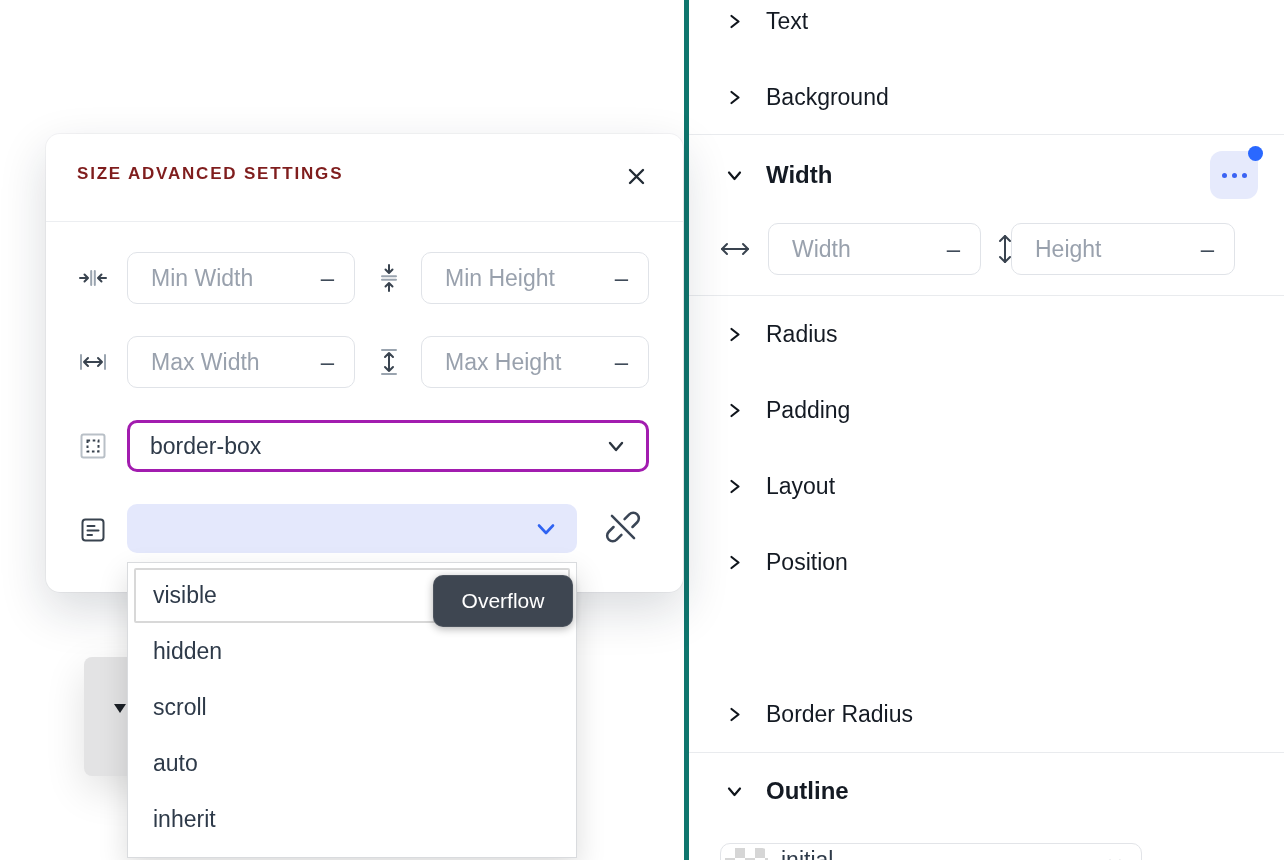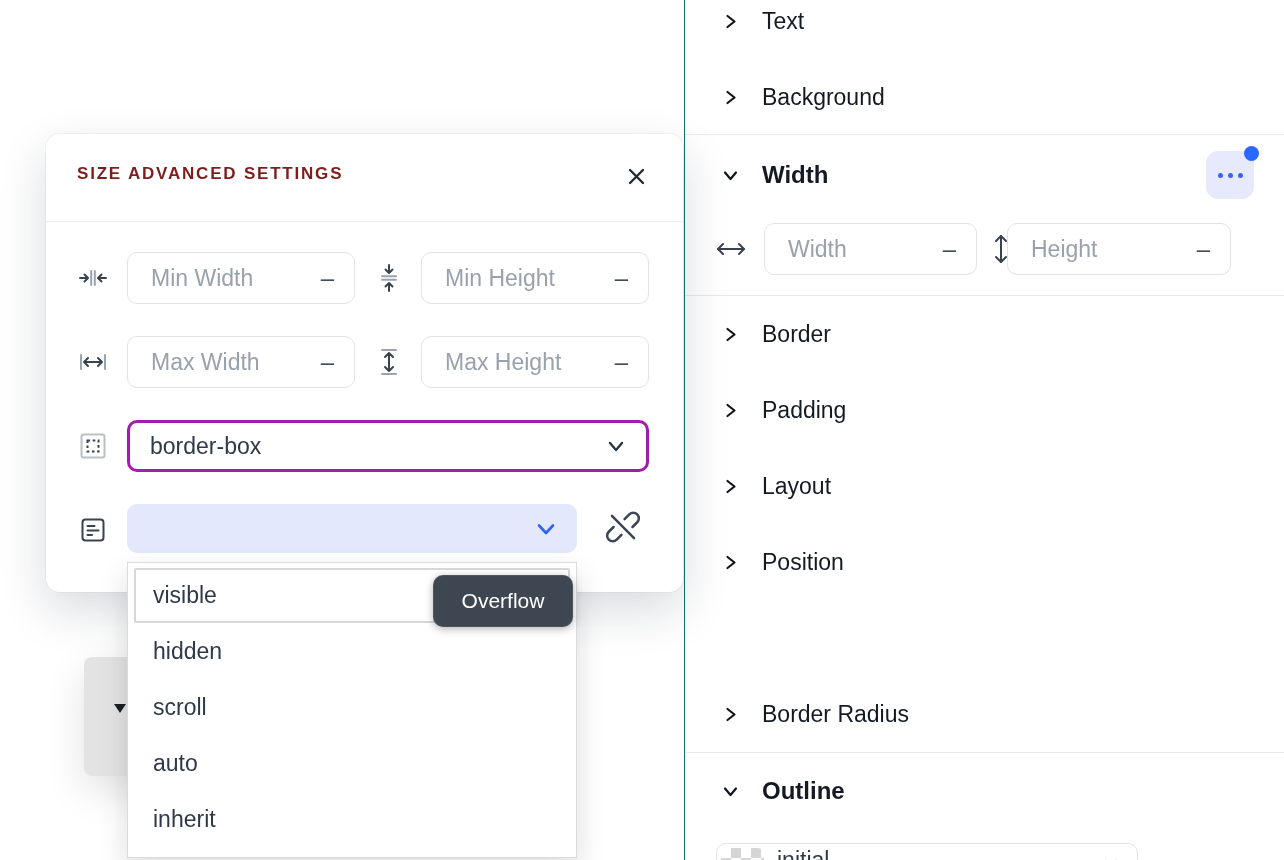--- a/index.html
+++ b/index.html
@@ -4,21 +4,21 @@
 <style>
   * { margin:0; padding:0; box-sizing:border-box; }
   html,body { background:#fff; }
   #app{
     position:relative; width:1284px; height:860px; overflow:hidden;
     background:#fff; font-family:"Liberation Sans", sans-serif; color:#141a23;
   }
   
   .inspector{
     position:absolute; left:684px; top:0; width:600px; height:860px;
-    background:#fff; border-left:1px solid #0f766e;
+    background:#fff; border-left:5px solid #0f766e;
   }
   .divider{ position:absolute; left:0; right:0; height:1px; background:#e9ebee; }
   .sec{
     position:absolute; left:38px; height:44px; display:flex; align-items:center;
     gap:24px; cursor:pointer;
   }
   .sec .lbl{ font-size:23px; font-weight:500; color:#141a23; }
   .sec.open .lbl{ font-size:24px; font-weight:700; }
   .chev{ flex:0 0 auto; display:flex; }
   .more-btn{
@@ -195,21 +195,21 @@
     </div>
 
     <div class="divider" style="top:295px"></div>
 
     <div class="sec" style="top:312px">
       <span class="chev">
         <svg width="15" height="15" viewBox="0 0 15 15">
             <polyline points="4.5,2 11.5,7.5 4.5,13" fill="none" stroke="#10151c" stroke-width="2.2" stroke-linecap="round" stroke-linejoin="round"></polyline>
           </svg>
       </span>
-      <span class="lbl">Border</span>
+      <span class="lbl">Radius</span>
     </div>
     <div class="sec" style="top:388px">
       <span class="chev">
         <svg width="15" height="15" viewBox="0 0 15 15">
             <polyline points="4.5,2 11.5,7.5 4.5,13" fill="none" stroke="#10151c" stroke-width="2.2" stroke-linecap="round" stroke-linejoin="round"></polyline>
           </svg>
       </span>
       <span class="lbl">Padding</span>
     </div>
     <div class="sec" style="top:464px">

